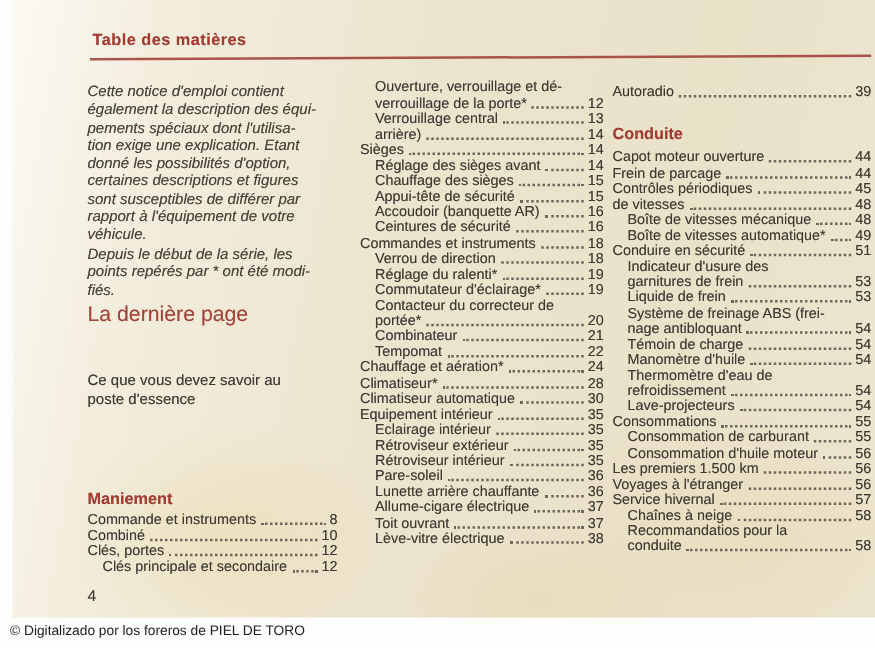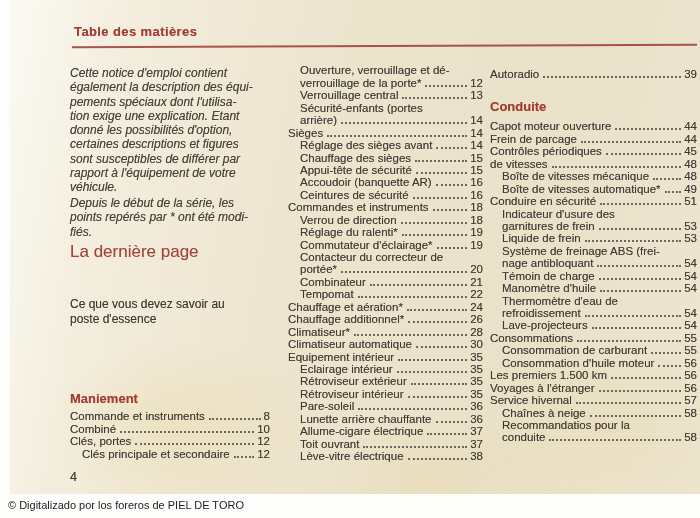--- a/index.html
+++ b/index.html
@@ -110,23 +110,20 @@
         <span class="toc-label">verrouillage de la porte*</span>
         <span class="toc-leader"></span>
         <span class="toc-page">12</span>
       </div>
       <div class="toc-row sub">
         <span class="toc-label">Verrouillage central</span>
         <span class="toc-leader"></span>
         <span class="toc-page">13</span>
       </div>
       <div class="toc-row sub">
-        <span class="toc-label">Sécurité-enfants (portes</span>
-      </div>
-      <div class="toc-row sub">
         <span class="toc-label">arrière)</span>
         <span class="toc-leader"></span>
         <span class="toc-page">14</span>
       </div>
       <div class="toc-row">
         <span class="toc-label">Sièges</span>
         <span class="toc-leader"></span>
         <span class="toc-page">14</span>
       </div>
       <div class="toc-row sub">
@@ -189,25 +186,20 @@
       </div>
       <div class="toc-row sub">
         <span class="toc-label">Tempomat</span>
         <span class="toc-leader"></span>
         <span class="toc-page">22</span>
       </div>
       <div class="toc-row">
         <span class="toc-label">Chauffage et aération*</span>
         <span class="toc-leader"></span>
         <span class="toc-page">24</span>
-      </div>
-      <div class="toc-row">
-        <span class="toc-label">Chauffage additionnel*</span>
-        <span class="toc-leader"></span>
-        <span class="toc-page">26</span>
       </div>
       <div class="toc-row">
         <span class="toc-label">Climatiseur*</span>
         <span class="toc-leader"></span>
         <span class="toc-page">28</span>
       </div>
       <div class="toc-row">
         <span class="toc-label">Climatiseur automatique</span>
         <span class="toc-leader"></span>
         <span class="toc-page">30</span>

